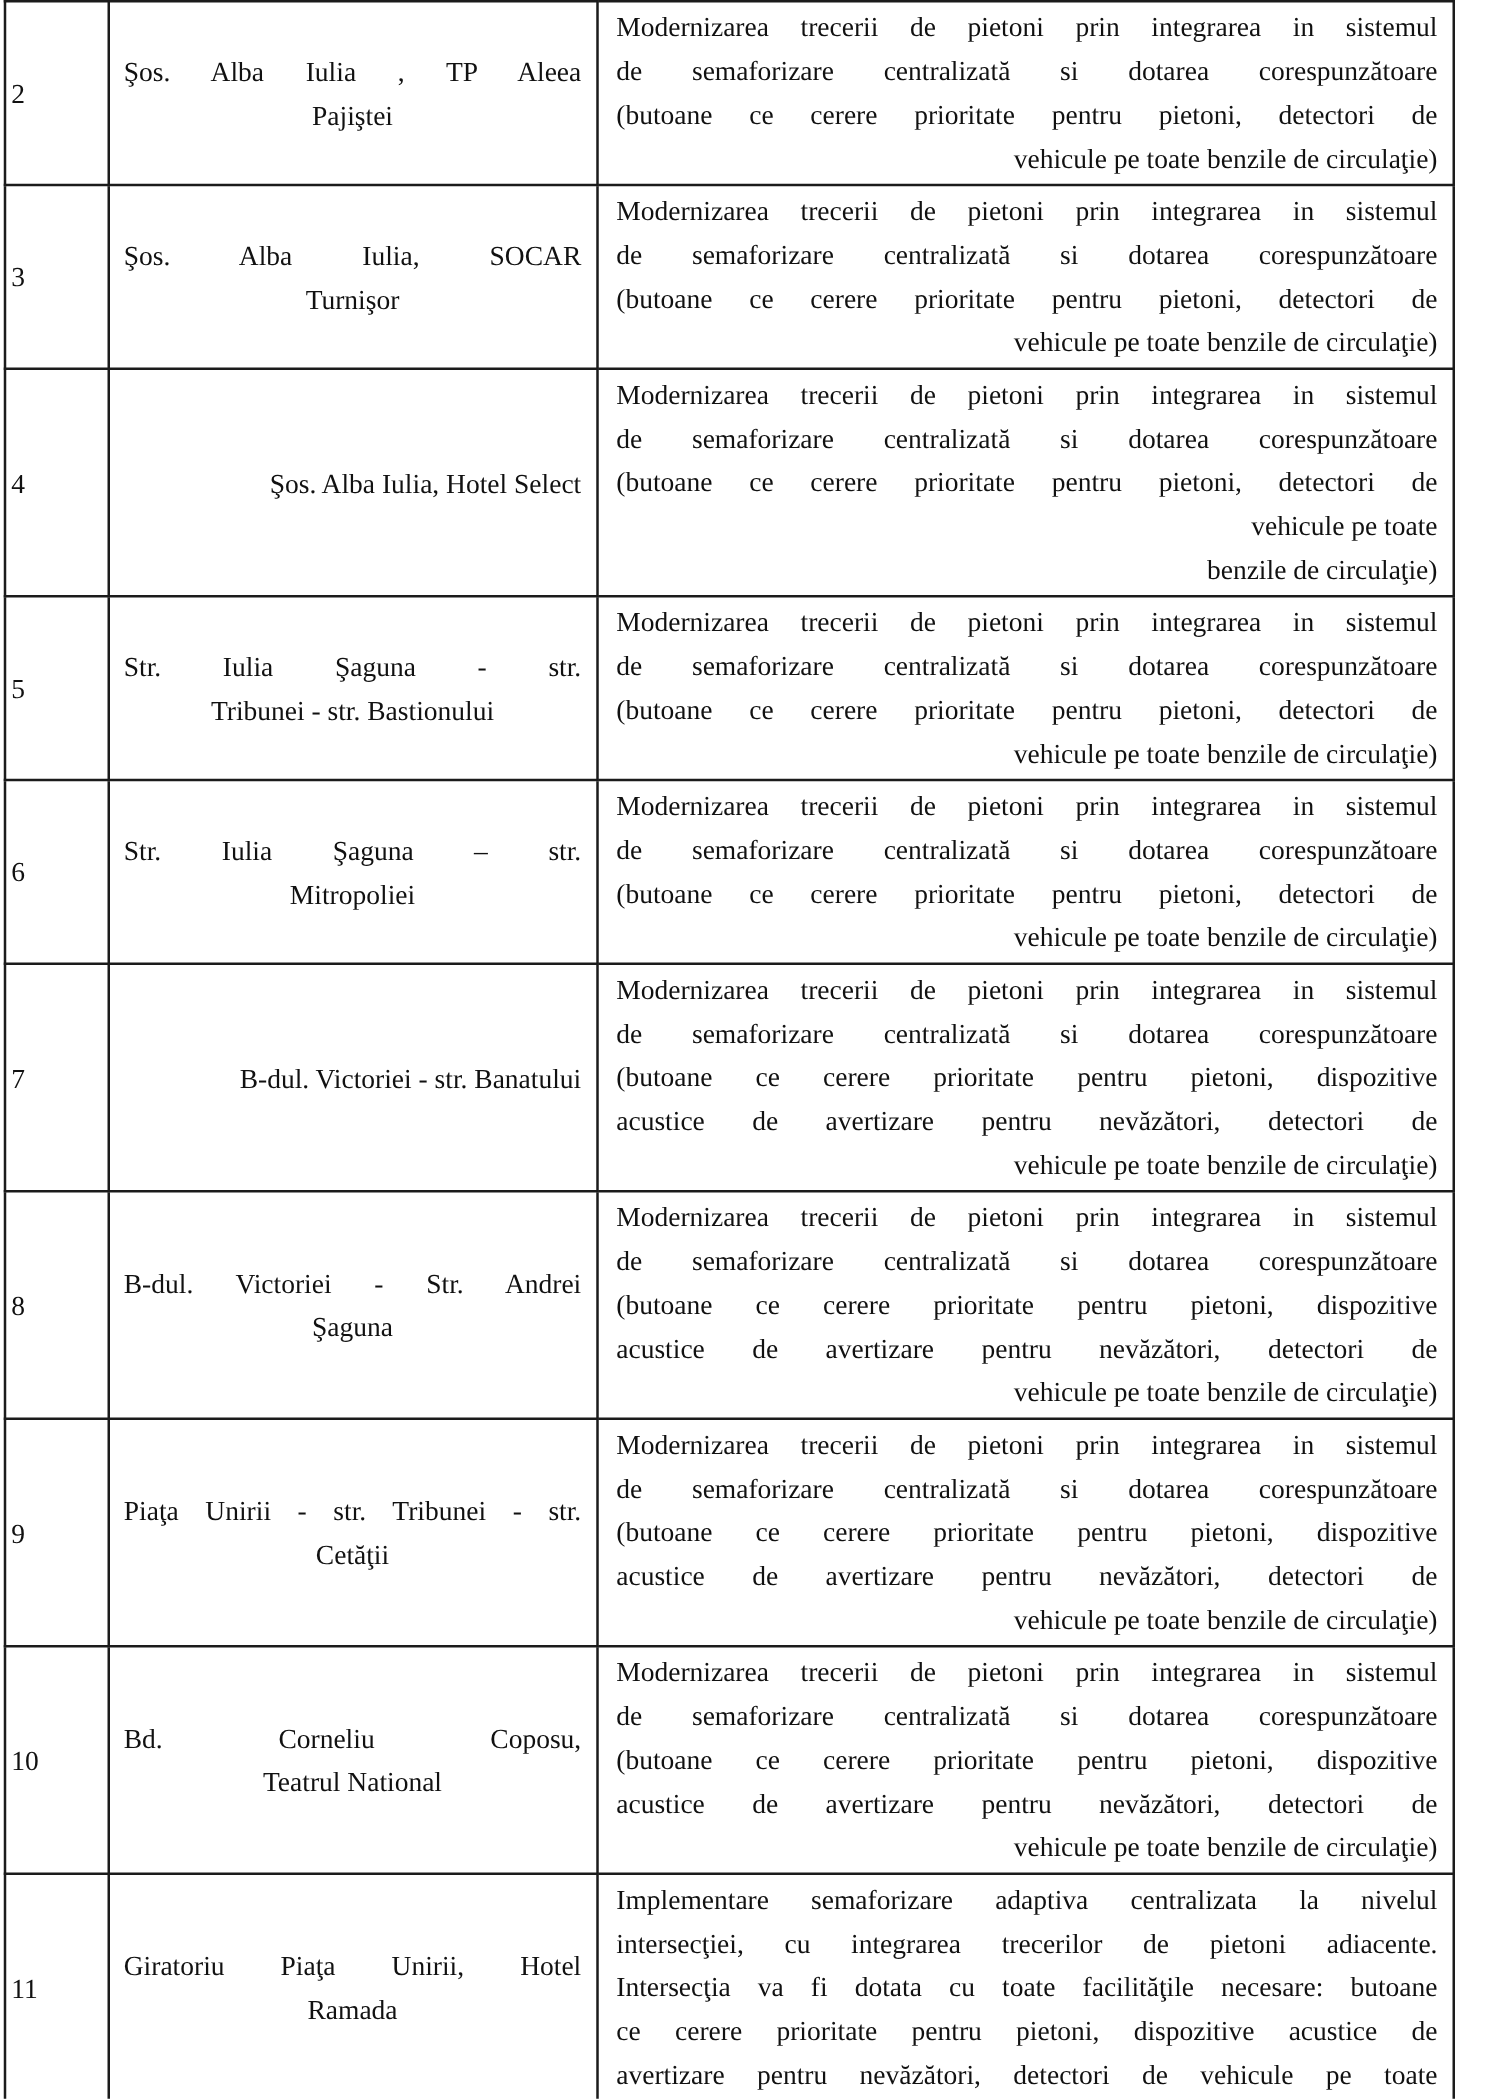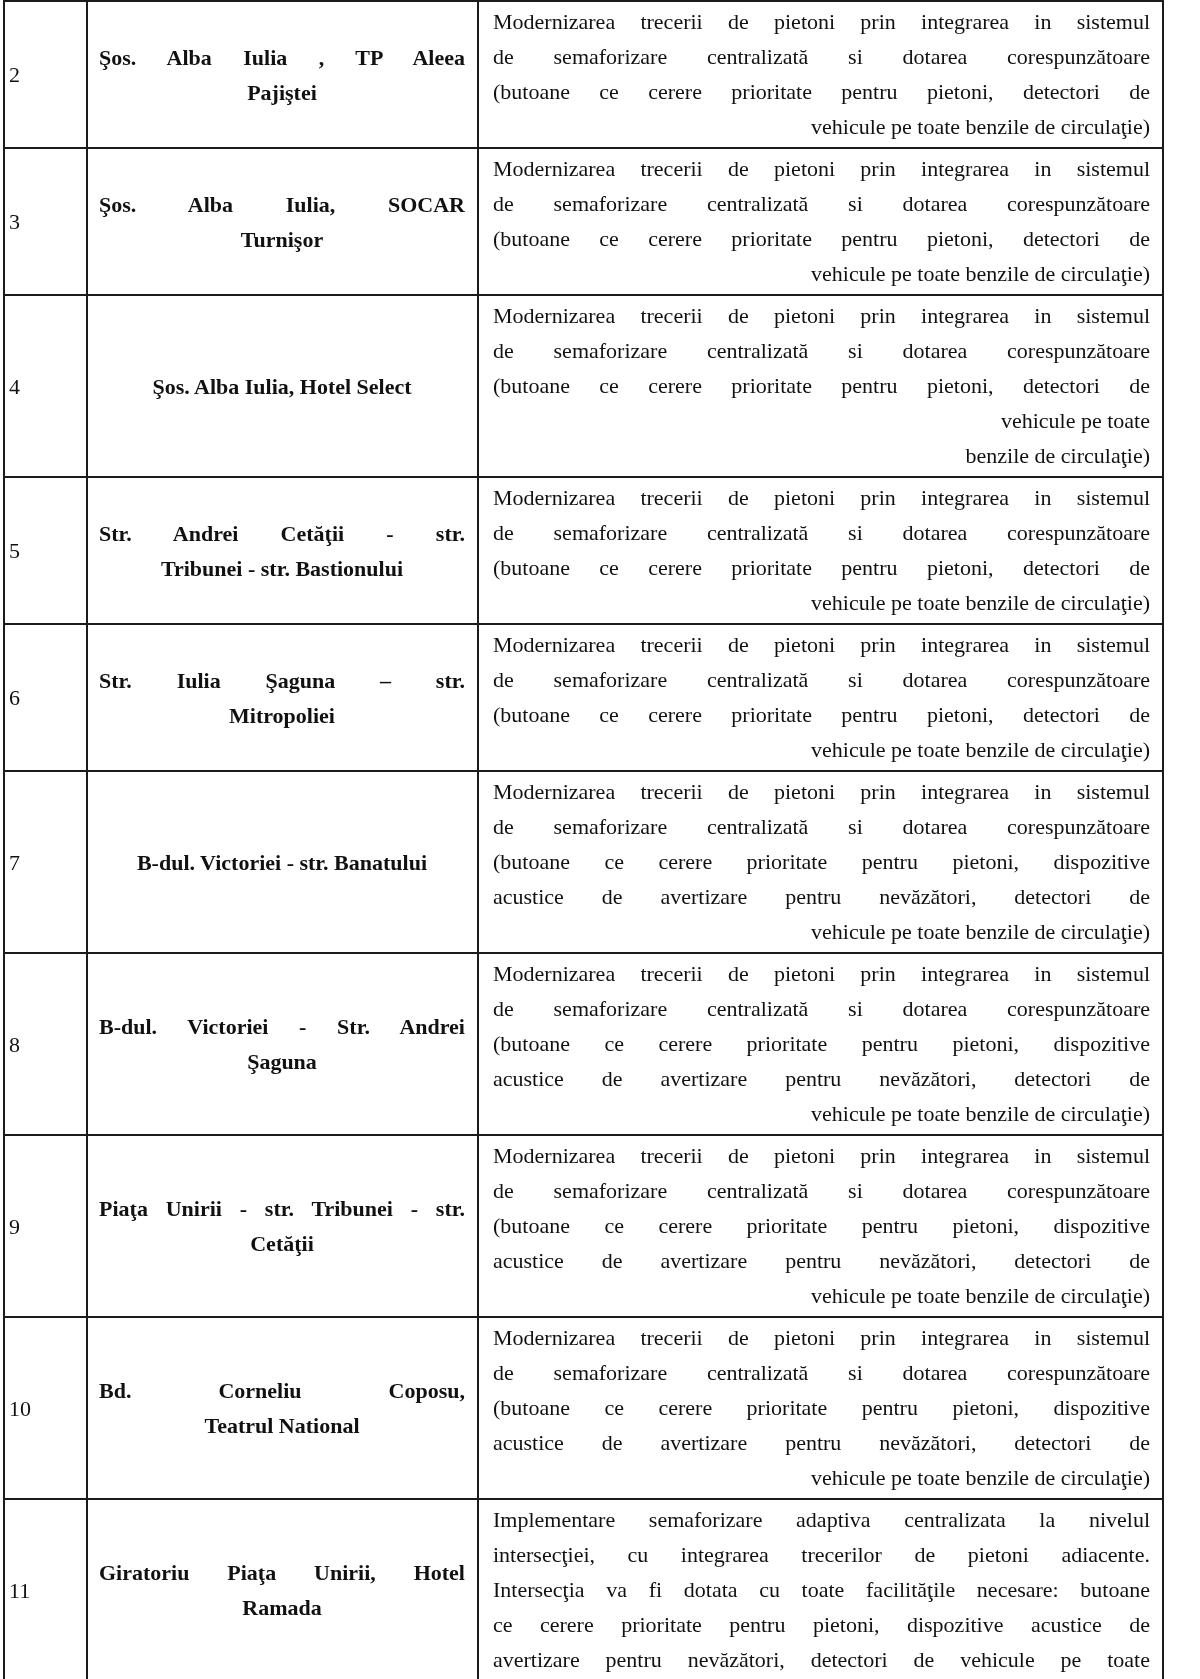--- a/index.html
+++ b/index.html
@@ -30,23 +30,22 @@
   col.c2 { width: 391px; }
   col.c3 { width: 685px; }
 
   td.c-num {
     vertical-align: middle;
     padding: 0 2px 0 4px;
   }
   td.c-loc {
     vertical-align: middle;
     padding: 0 12px 0 11px;
-    font-weight: bold;
-  }
-  .loc1 { text-align: center; }
+  }
+  .loc1 { text-align: right; }
   .loc1.stretch {
     text-align: justify;
     text-align-last: justify;
   }
   .loc2 { text-align: center; }
   .loc2.centered { }
 
   td.c-desc {
     vertical-align: top;
     padding: 2px 12px 3px 14px;
@@ -110,21 +109,21 @@
 de semaforizare centralizată si dotarea corespunzătoare
 (butoane ce cerere prioritate pentru pietoni, detectori de</div>
       <div class="desc-last">vehicule pe toate
 benzile de circulaţie)</div>
     </td>
   </tr>
 
   <tr>
     <td class="c-num">5</td>
     <td class="c-loc">
-      <div class="loc1 stretch">Str. Andrei Cetăţii - str.</div>
+      <div class="loc1 stretch">Str. Iulia Şaguna - str.</div>
       <div class="loc2">Tribunei - str. Bastionului</div>
     </td>
     <td class="c-desc">
       <div class="desc-body">Modernizarea trecerii de pietoni prin integrarea in sistemul
 de semaforizare centralizată si dotarea corespunzătoare
 (butoane ce cerere prioritate pentru pietoni, detectori de</div>
       <div class="desc-last">vehicule pe toate benzile de circulaţie)</div>
     </td>
   </tr>
 

